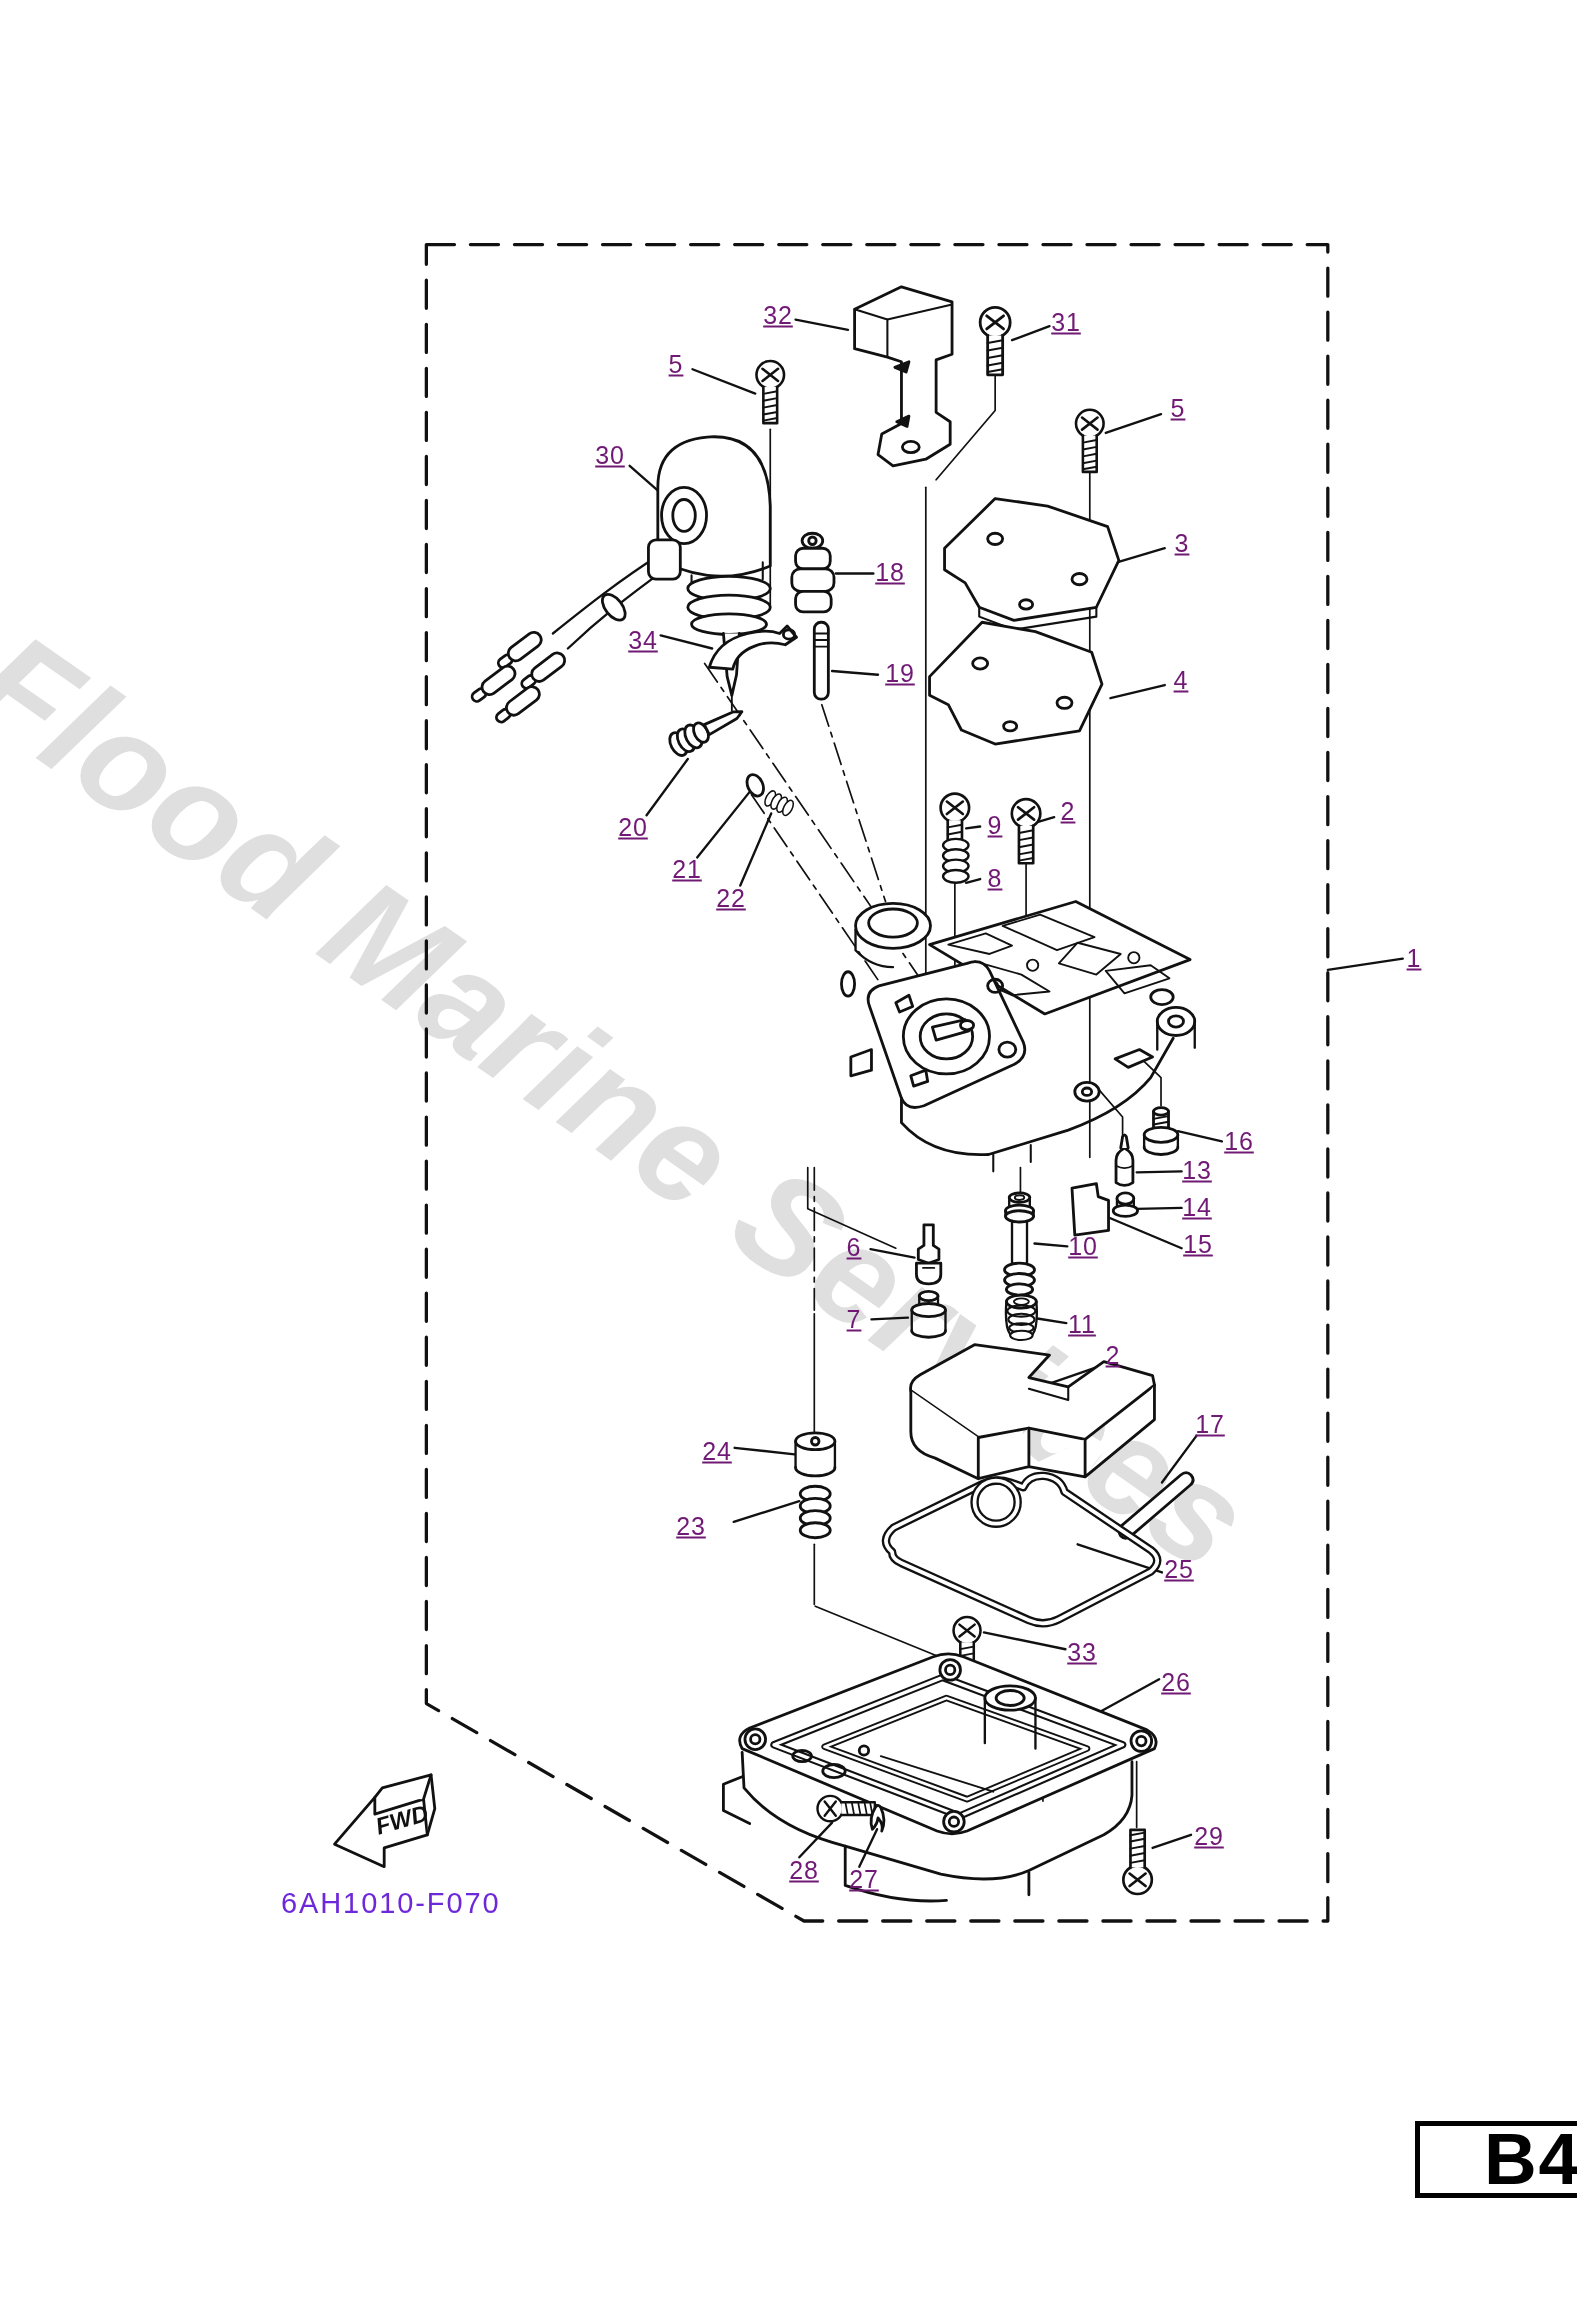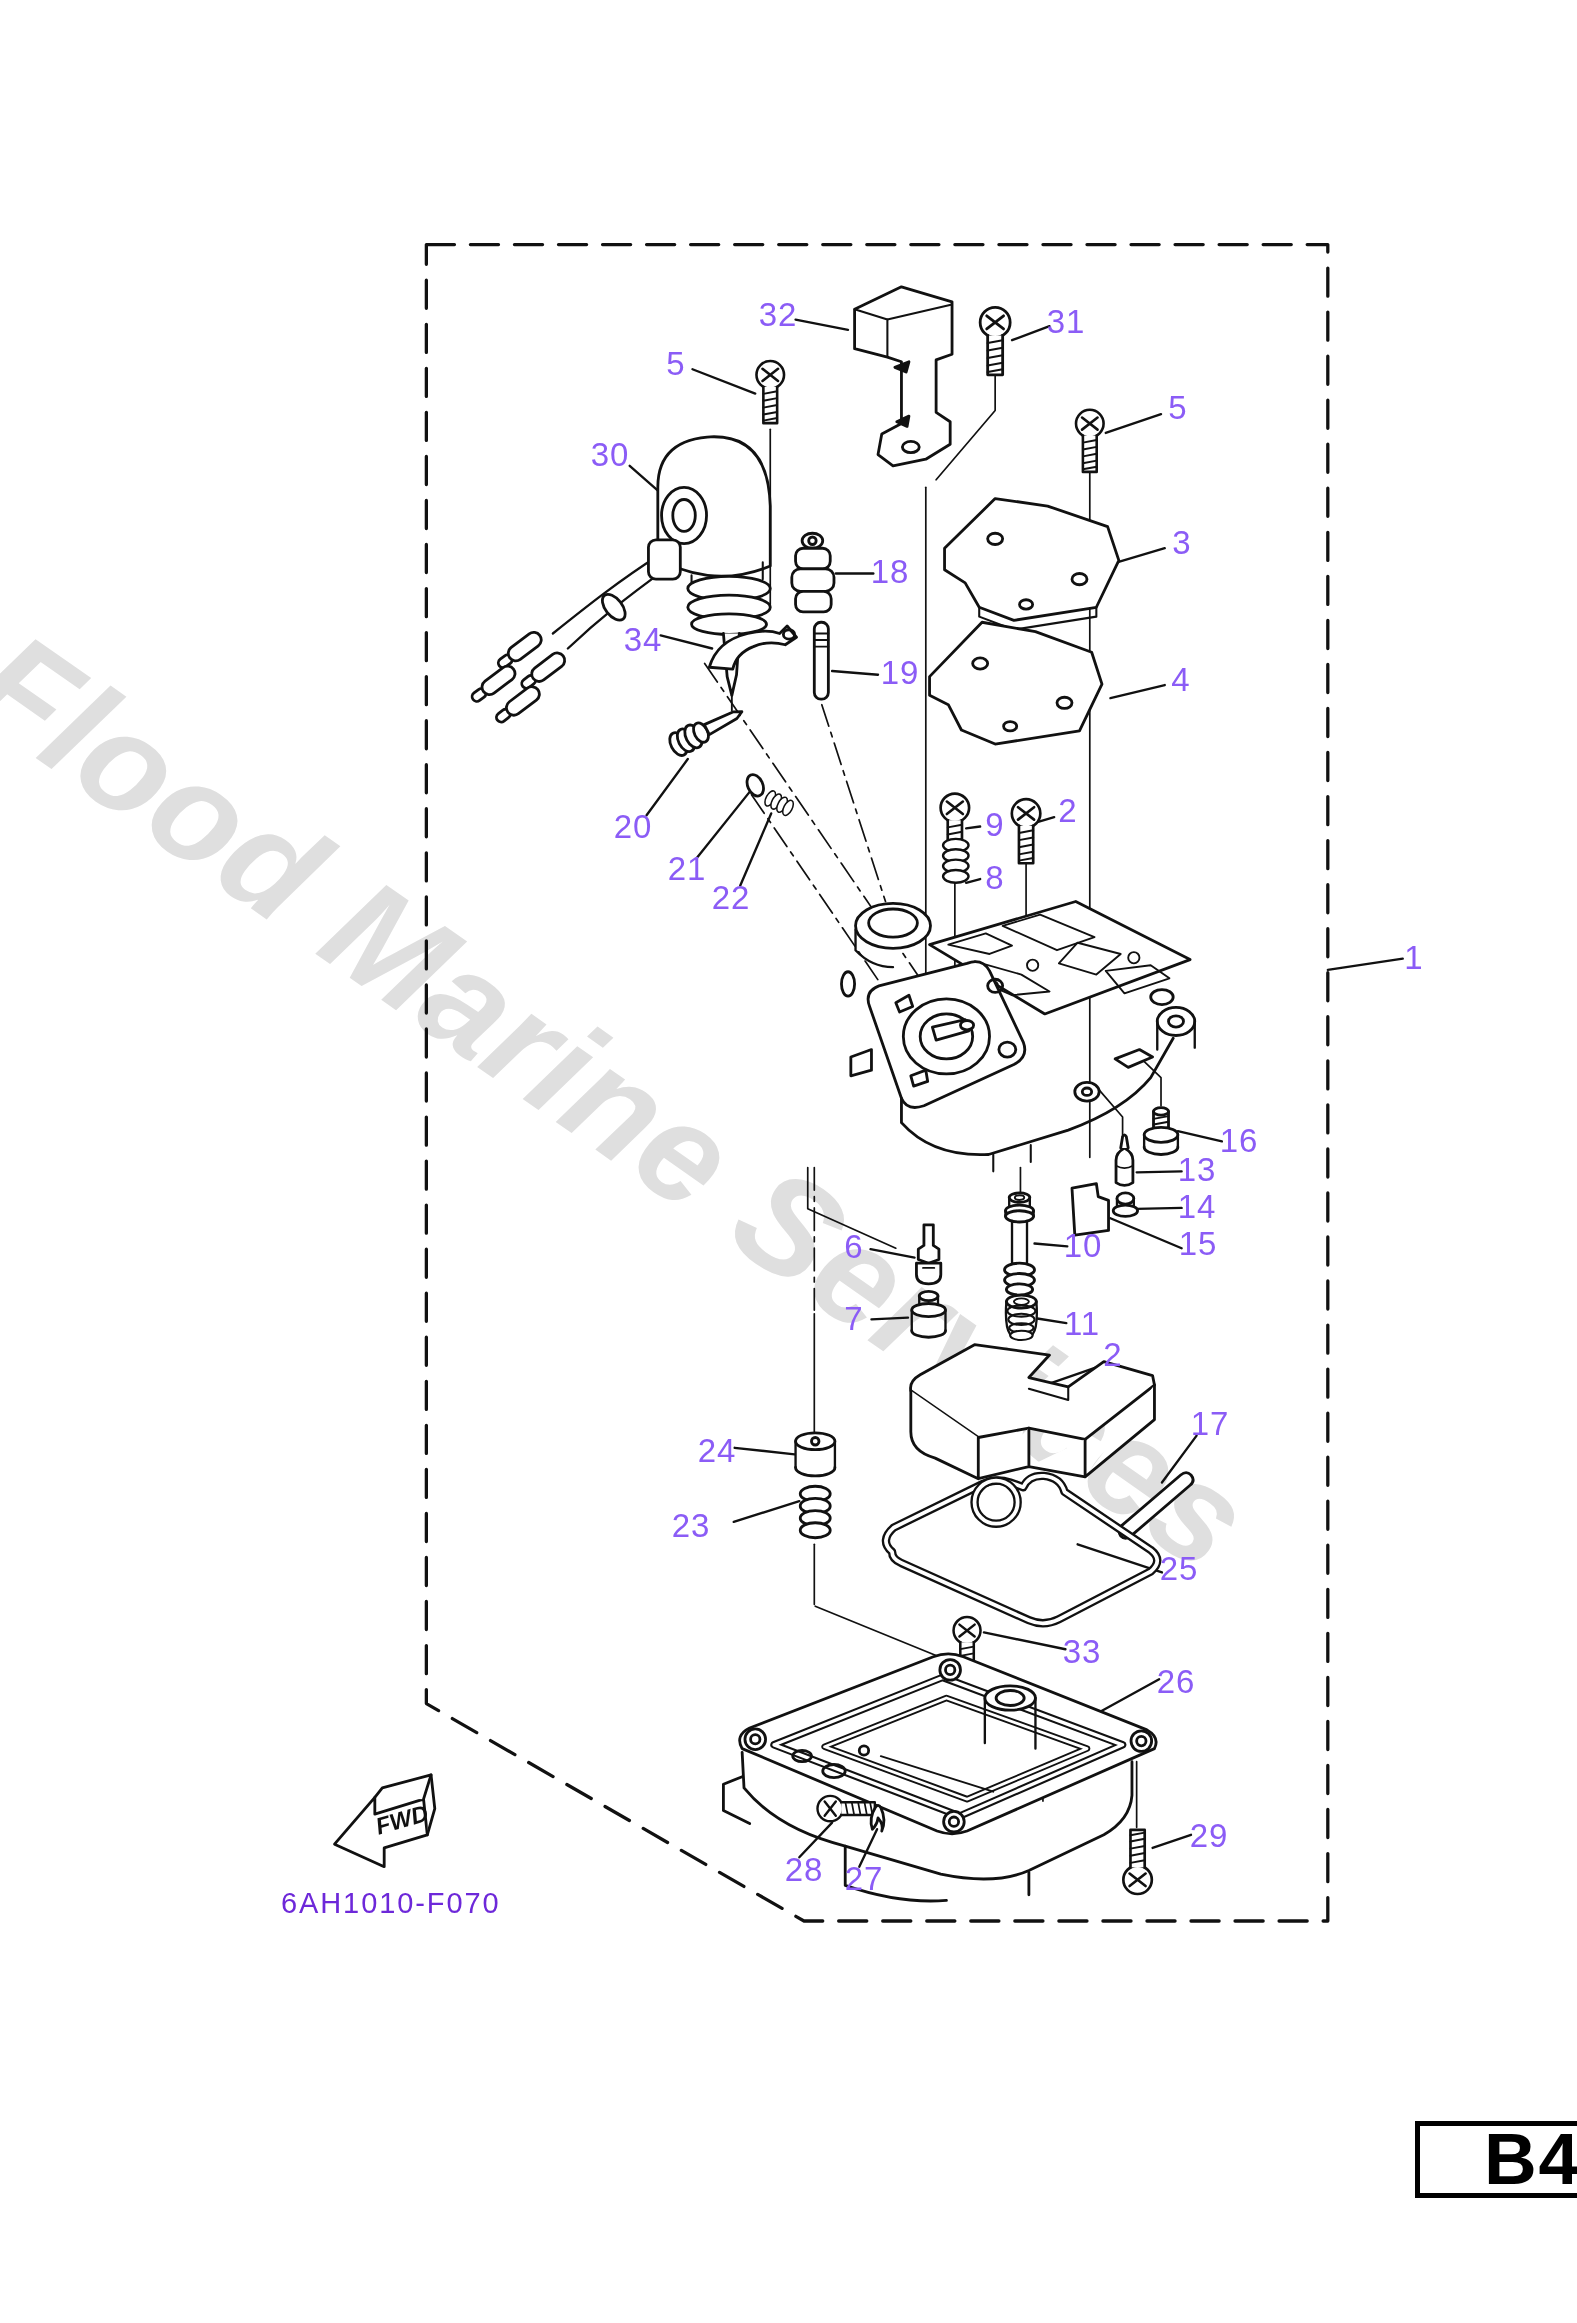--- a/index.html
+++ b/index.html
@@ -26,24 +26,25 @@
   }
   svg.art{
     position:absolute;left:0;top:0;z-index:2;
   }
   .callout-layer{
     position:absolute;left:0;top:0;width:100%;height:100%;z-index:3;
   }
   .callout{
     position:absolute;
     transform:translate(-50%,-50%);
-    font-size:33px;
-    color:#8b5cf6;
+    font-size:25px;
+    color:#701a75;
     letter-spacing:0.9px;
     white-space:nowrap;
+    text-decoration:underline;
   }
   .drawing-code{
     position:absolute;
     left:281px;top:1887px;
     font-size:29px;
     letter-spacing:1.9px;
     color:#6d28d9;
     z-index:3;
   }
   .pageref{

